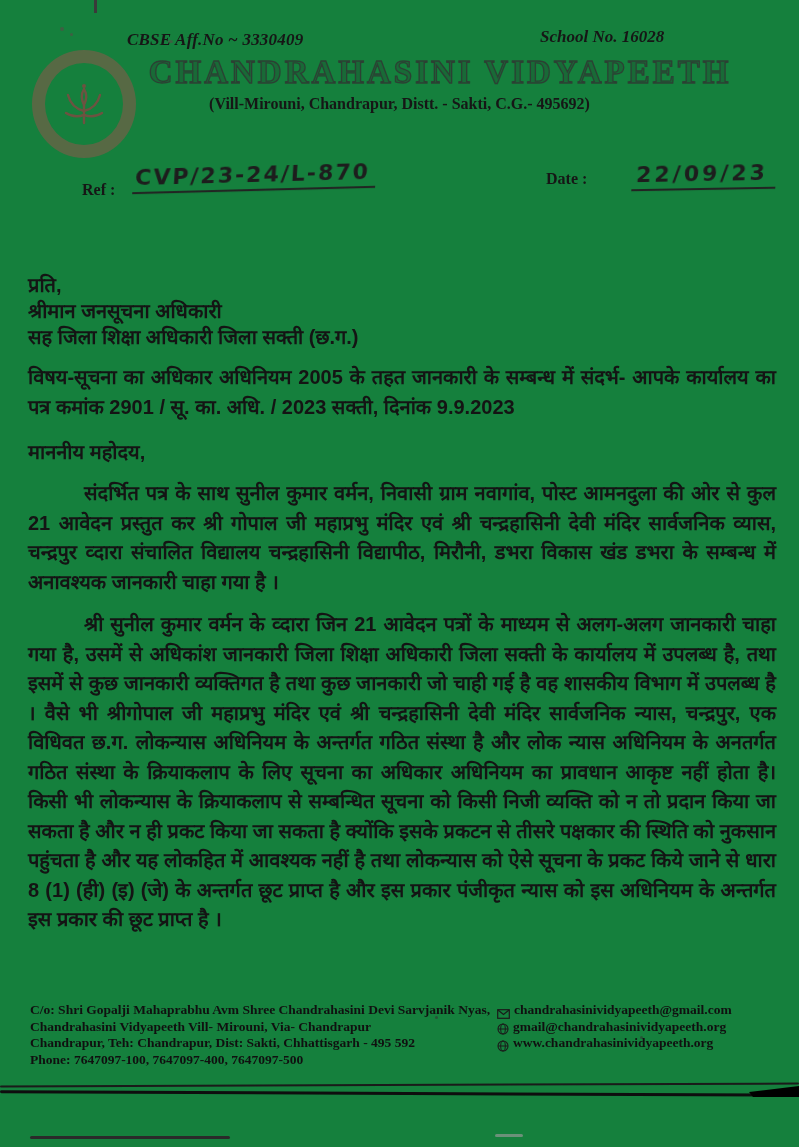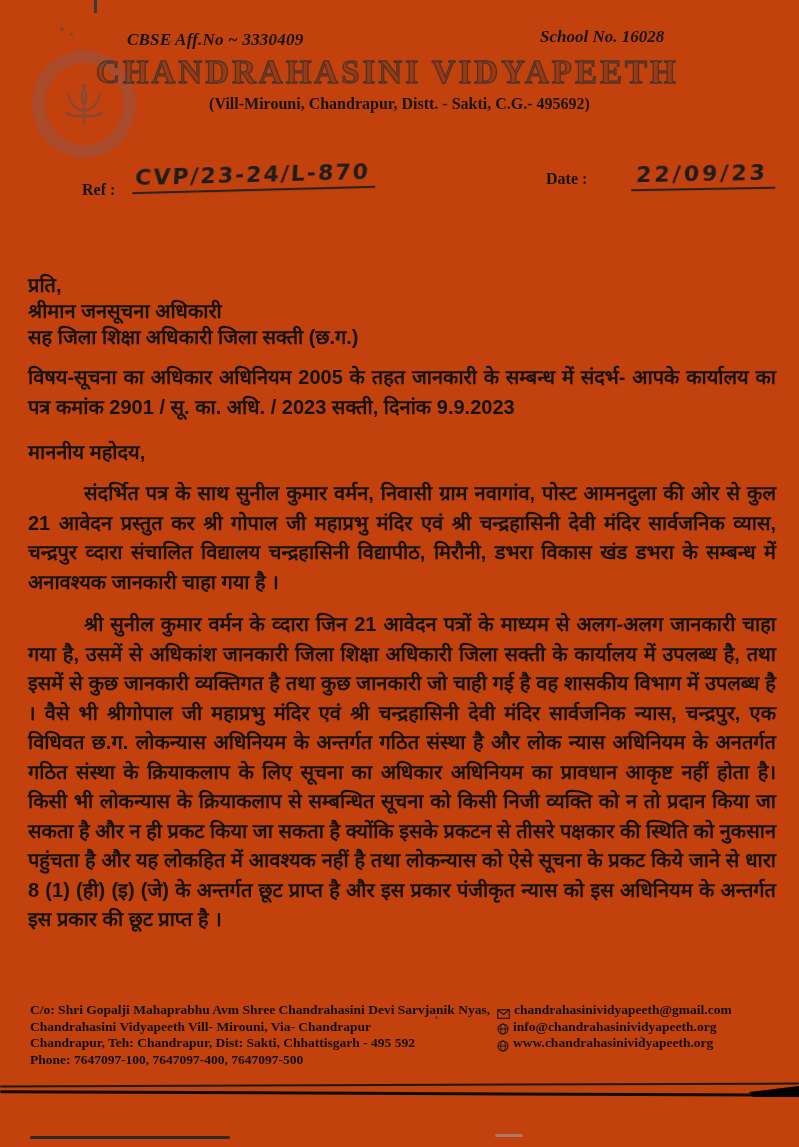--- a/index.html
+++ b/index.html
@@ -1,38 +1,38 @@
 <!DOCTYPE html>
 <html><head>
 <meta charset="utf-8">
 <style>
   html,body { margin:0; padding:0; background:#888; }
   .page {
     position:relative; width:799px; height:1147px; margin:0 auto;
-    background:#c2410c; overflow:hidden;
+    background:#15803d; overflow:hidden;
     font-family:"Liberation Serif", serif; color:#161616;
   }
   
   .logo {
     position:absolute; left:32px; top:50px; width:78px; height:82px;
     border:13px solid rgba(148,84,74,.52); border-radius:50%;
     filter:blur(.4px);
     display:flex; align-items:center; justify-content:center;
   }
   .logo svg { opacity:.85; }
   .hdr-cbse {
     position:absolute; left:127px; top:30px;
     font:italic 700 17px "Liberation Serif", serif; letter-spacing:.2px;
   }
   .hdr-schoolno {
     position:absolute; left:540px; top:27px;
     font:italic 700 17px "Liberation Serif", serif;
   }
   .school-name {
-    position:absolute; left:96px; right:15px; top:54px; text-align:left;
+    position:absolute; left:96px; right:15px; top:54px; text-align:center;
     font:700 33px "Liberation Serif", serif; letter-spacing:3px;
     color:rgba(255,255,255,0);
     -webkit-text-stroke:1.3px rgba(50,50,50,.78);
     text-shadow:0 0 1px rgba(40,40,40,.25);
     white-space:nowrap;
   }
   .hdr-address {
     position:absolute; left:0; right:0; top:95px; text-align:center;
     font:700 16px "Liberation Serif", serif;
   }
@@ -154,21 +154,21 @@
         <span>chandrahasinividyapeeth@gmail.com</span>
       </div>
       <div class="contact-row">
         <span class="ico">
           <svg width="12" height="12" viewBox="0 0 12 12">
               <circle cx="6" cy="6" r="5" fill="none" stroke="#1a1a1a" stroke-width="1.1"></circle>
               <ellipse cx="6" cy="6" rx="2.3" ry="5" fill="none" stroke="#1a1a1a" stroke-width="1"></ellipse>
               <path d="M1 6 L11 6" stroke="#1a1a1a" stroke-width="1"></path>
             </svg>
         </span>
-        <span>info@chandrahasinividyapeeth.org</span>
+        <span>gmail@chandrahasinividyapeeth.org</span>
       </div>
       <div class="contact-row">
         <span class="ico">
           <svg width="12" height="12" viewBox="0 0 12 12">
               <circle cx="6" cy="6" r="5" fill="none" stroke="#1a1a1a" stroke-width="1.1"></circle>
               <ellipse cx="6" cy="6" rx="2.3" ry="5" fill="none" stroke="#1a1a1a" stroke-width="1"></ellipse>
               <path d="M1 6 L11 6" stroke="#1a1a1a" stroke-width="1"></path>
             </svg>
         </span>
         <span>www.chandrahasinividyapeeth.org</span>

